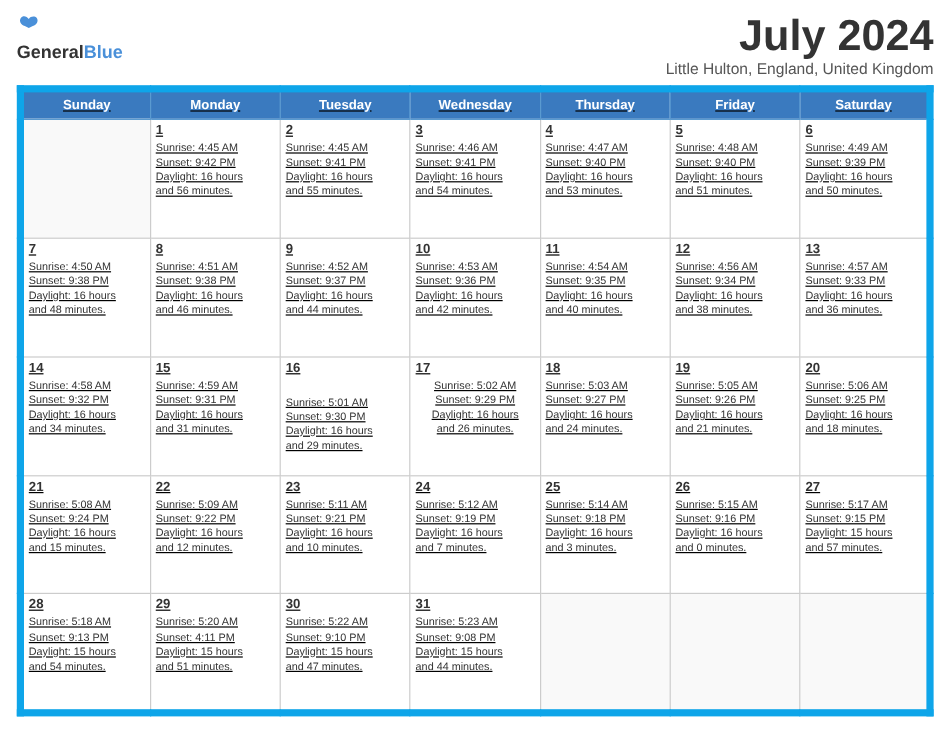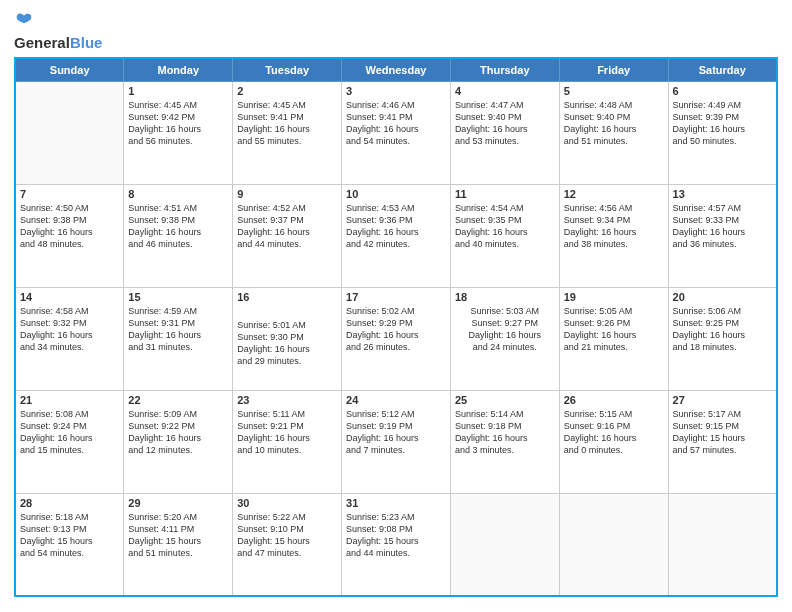--- a/index.html
+++ b/index.html
@@ -50,24 +50,25 @@
       font-weight: bold;
       color: #333;
       line-height: 1.1;
     }
     .location {
       font-size: 13px;
       color: #555;
     }
     .calendar {
       flex: 1;
-      border: 2px solid #0ea5e9;
+      border: 6px solid #0ea5e9;
       border-collapse: collapse;
       width: 100%;
       table-layout: fixed;
+      text-decoration: underline;
     }
     .calendar th {
       background: #3a7abf;
       color: #fff;
       font-size: 11px;
       font-weight: bold;
       text-align: center;
       padding: 5px 2px;
       border: 1px solid #5a9ad0;
     }
@@ -103,20 +104,24 @@
       <div>
         <svg class="logo-icon" viewBox="0 0 24 24">
           <path d="M20 6 C18 4, 14 4, 12 7 C10 4, 6 3, 4 6 C2 9, 4 13, 8 14 L12 16 L16 14 C20 13, 22 9, 20 6Z" fill="#4a90d9"></path>
         </svg>
         <div style="display:flex; flex-direction:row; gap:0;">
           <span class="logo-text-general">General</span>
             <span class="logo-text-blue">Blue</span>
         </div>
       </div>
     </div>
+    <div class="title-block">
+      <div class="month-year">July 2024</div>
+      <div class="location">Little Hulton, England, United Kingdom</div>
+    </div>
   </div>
 
   <table class="calendar">
     <thead>
       <tr>
       <th>Sunday</th>
           <th>Monday</th>
           <th>Tuesday</th>
           <th>Wednesday</th>
           <th>Thursday</th>
@@ -238,28 +243,28 @@
           </td>
           <td>
             <span class="day-num">16</span>
             <div class="cell-text" style="white-space: pre-line; margin-top: 16px;">Sunrise: 5:01 AM
 Sunset: 9:30 PM
 Daylight: 16 hours
 and 29 minutes.</div>
           </td>
           <td>
             <span class="day-num">17</span>
-            <div class="cell-text" style="white-space: pre-line;">Sunrise: 5:02 AM
+            <div class="cell-text" style="white-space: pre-line; text-align: center;">Sunrise: 5:02 AM
 Sunset: 9:29 PM
 Daylight: 16 hours
 and 26 minutes.</div>
           </td>
           <td>
             <span class="day-num">18</span>
-            <div class="cell-text" style="white-space: pre-line; text-align: center;">Sunrise: 5:03 AM
+            <div class="cell-text" style="white-space: pre-line;">Sunrise: 5:03 AM
 Sunset: 9:27 PM
 Daylight: 16 hours
 and 24 minutes.</div>
           </td>
           <td>
             <span class="day-num">19</span>
             <div class="cell-text" style="white-space: pre-line;">Sunrise: 5:05 AM
 Sunset: 9:26 PM
 Daylight: 16 hours
 and 21 minutes.</div>

